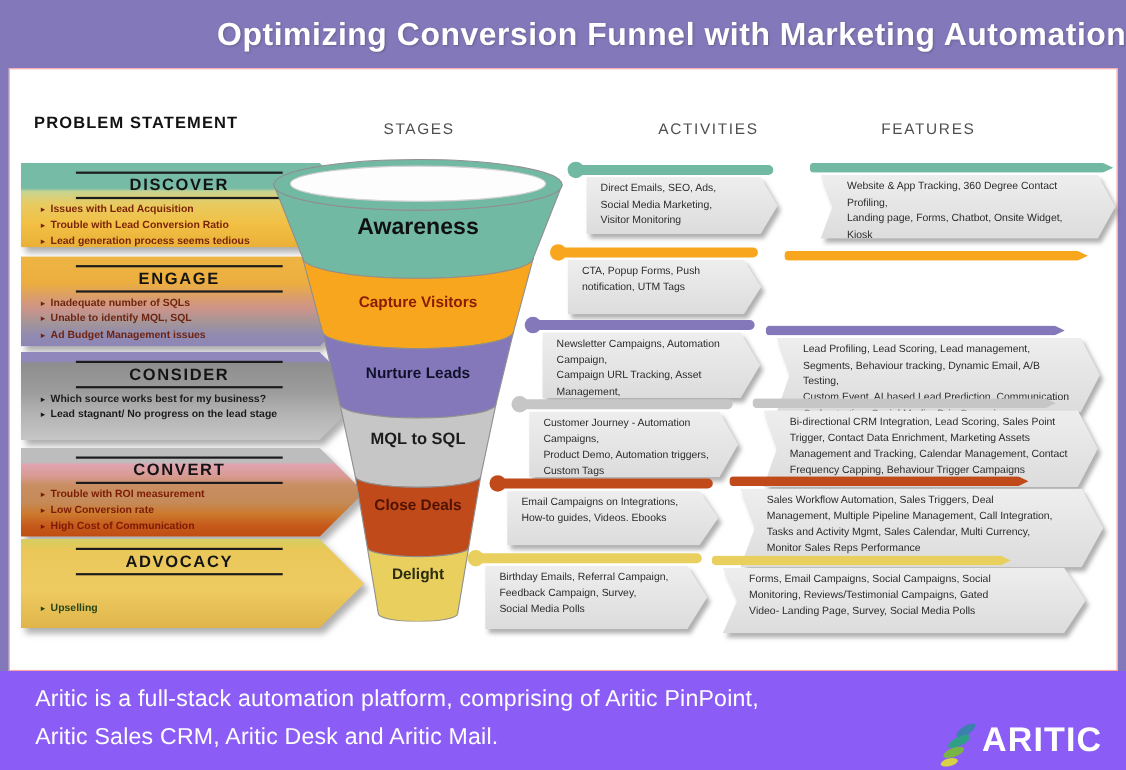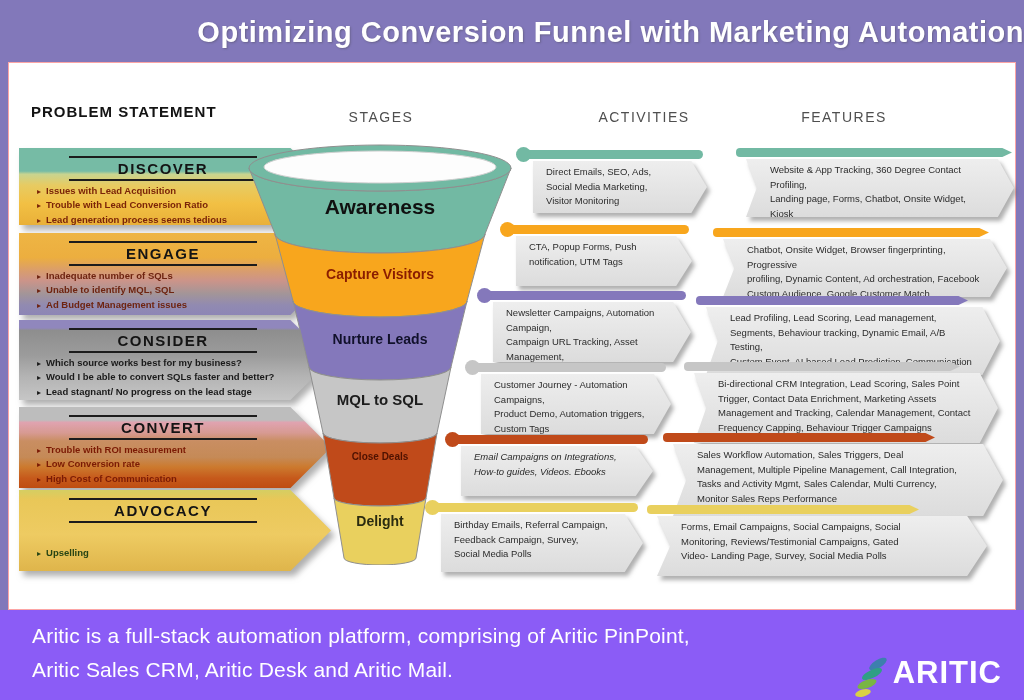--- a/index.html
+++ b/index.html
@@ -52,21 +52,21 @@
   .t-convert  li { color:#7b1a04; }
   .t-advocacy li { color:#274414;margin-top:23px; }
 
   
   .funnel { position:absolute; left:235px; top:78px; width:272px; height:424px; }
   .stage-label { position:absolute; left:235px; width:272px; text-align:center; font-weight:bold; }
   .s1 { top:132px; font-size:21px; color:#101010; font-weight:600; }
   .s2 { top:203px; font-size:14px; color:#8a1d00; }
   .s3 { top:268px; font-size:14px; color:#11112b; font-weight:600; }
   .s4 { top:328px; font-size:15px; color:#1c1c1c; font-weight:600;text-align:center; }
-  .s5 { top:388px; font-size:10px; color:#4f1200; }
+  .s5 { top:388px; font-size:14px; color:#4f1200; }
   .s6 { top:450px; font-size:14px; color:#2b2b10; }
 
   
   .pin-bar { position:absolute; height:9px; border-radius:5px; }
   .pin-bar::before { content:""; position:absolute; left:-3px; top:-3px; width:15px; height:15px; border-radius:50%; background:inherit; }
   .chev-bar { position:absolute; height:9px; clip-path:polygon(0 0,96.5% 0,100% 50%,96.5% 100%,0 100%); border-radius:4px 0 0 4px; }
   .c0 { background:#72b9a3; } .c1 { background:#f8a61d; } .c2 { background:#8478bb; }
   .c3 { background:#c6c6c6; } .c4 { background:#c04a1a; } .c5 { background:#e9d05e; }
 
   
@@ -80,21 +80,21 @@
   
   .ab-bar1 { left:510px; top:87px;  width:184px; }
   .ab1 { left:524px; top:98px;  width:174px; height:52px; }
   .ab-bar2 { left:494px; top:162px; width:186px; }
   .ab2 { left:507px; top:173px; width:176px; height:50px; }
   .ab-bar3 { left:471px; top:228px; width:206px; }
   .ab3 { left:484px; top:239px; width:198px; height:60px; }
   .ab-bar4 { left:459px; top:300px; width:198px; }
   .ab4 { left:472px; top:311px; width:190px; height:60px; }
   .ab-bar5 { left:439px; top:372px; width:200px; }
-  .ab5 { left:452px; top:383px; width:192px; height:50px;font-style:italic; }
+  .ab5 { left:452px; top:383px; width:192px; height:50px; }
   .ab-bar6 { left:419px; top:440px; width:210px; }
   .ab6 { left:432px; top:451px; width:202px; height:58px; }
 
   
   .fb-bar1 { left:727px; top:85px;  width:276px; }
   .fb1 { left:737px; top:96px;  width:268px; height:58px; }
   .fb-bar2 { left:704px; top:165px; width:276px; }
   .fb2 { left:714px; top:176px; width:284px; height:58px; }
   .fb-bar3 { left:687px; top:233px; width:272px; }
   .fb3 { left:697px; top:244px; width:294px; height:68px; }
@@ -143,21 +143,20 @@
         <li>Unable to identify MQL, SQL</li>
         <li>Ad Budget Management issues</li>
       </ul>
     </div>
   </div>
   <div class="bw-banner b3">
     <div class="banner g-consider">
       <div class="banner-heading">CONSIDER</div>
       <ul class="bullets t-consider">
         <li>Which source works best for my business?</li>
-        <li>Would I be able to convert SQLs faster and better?</li>
         <li>Lead stagnant/ No progress on the lead stage</li>
       </ul>
     </div>
   </div>
   <div class="bw-banner b4">
     <div class="banner g-convert">
       <div class="banner-heading">CONVERT</div>
       <ul class="bullets t-convert">
         <li>Trouble with ROI measurement</li>
         <li>Low Conversion rate</li>
@@ -244,27 +243,20 @@
 
   <div class="chev-bar c0 fb-bar1"></div>
   <div class="bw fb1">
     <div class="block feat">
         <div class="block-text">Website &amp; App Tracking, 360 Degree Contact Profiling,
 Landing page, Forms, Chatbot, Onsite Widget, Kiosk
 Contact Engagement</div>
       </div>
   </div>
   <div class="chev-bar c1 fb-bar2"></div>
-  <div class="bw fb2">
-    <div class="block feat">
-        <div class="block-text">Chatbot, Onsite Widget, Browser fingerprinting, Progressive
-profiling, Dynamic Content, Ad orchestration, Facebook
-Custom Audience, Google Customer Match</div>
-      </div>
-  </div>
   <div class="chev-bar c2 fb-bar3"></div>
   <div class="bw fb3">
     <div class="block feat">
         <div class="block-text">Lead Profiling, Lead Scoring, Lead management,
 Segments, Behaviour tracking, Dynamic Email, A/B Testing,
 Custom Event, AI based Lead Prediction, Communication
 Orchestration, Social Media, Drip-Campaign</div>
       </div>
   </div>
   <div class="chev-bar c3 fb-bar4"></div>

